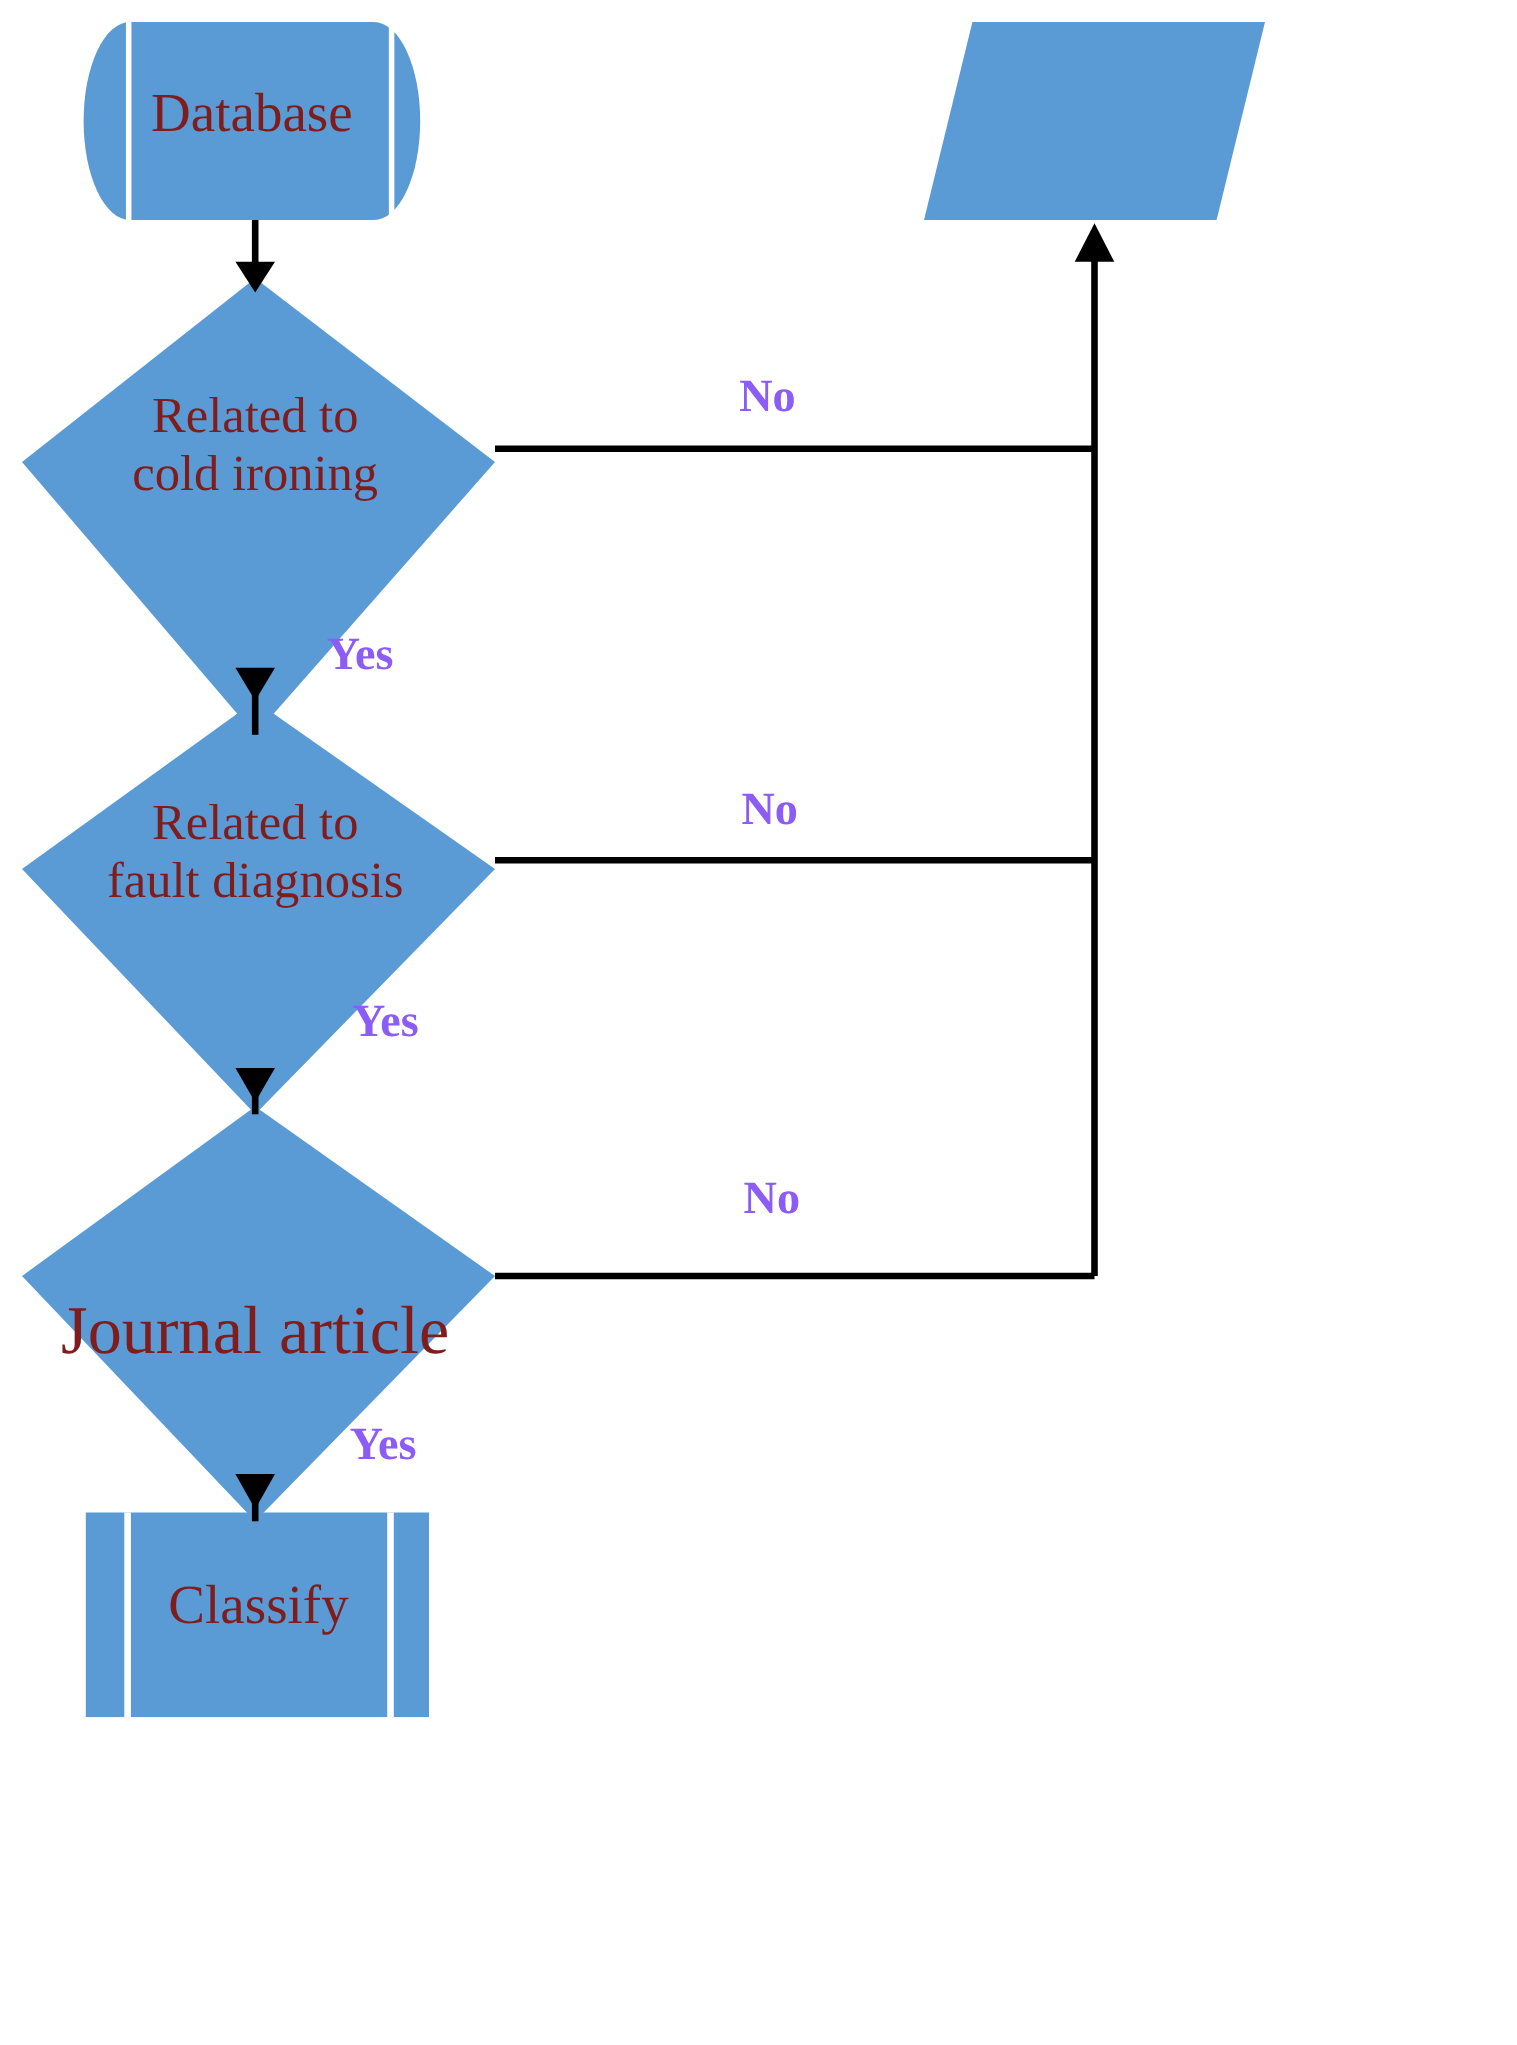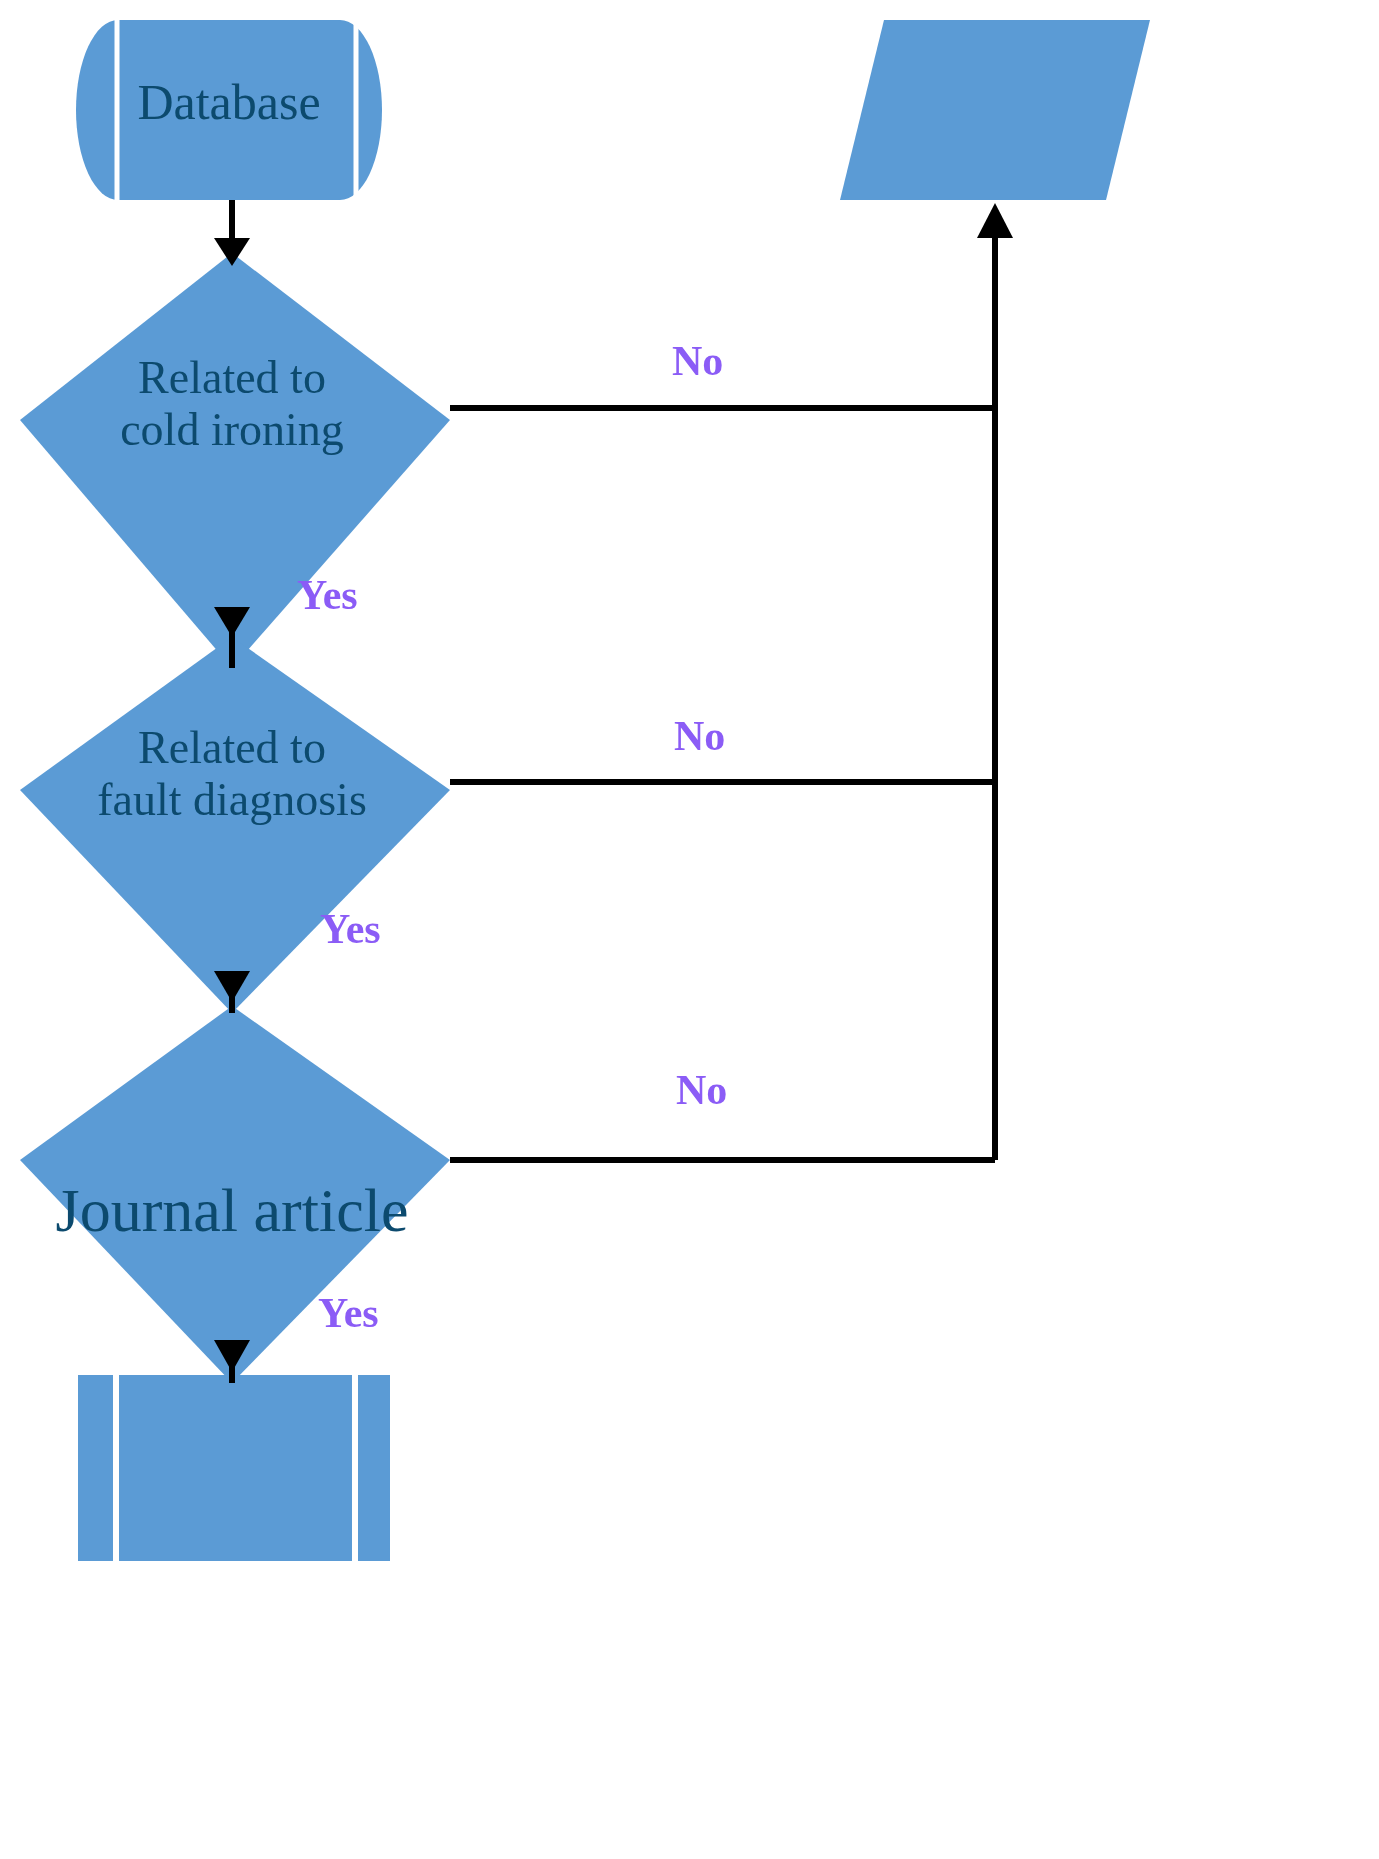--- a/index.html
+++ b/index.html
@@ -23,21 +23,21 @@
   #flow-svg {
     position: absolute;
     left: 0;
     top: 0;
     width: 1379px;
     height: 1859px;
   }
   .node-label {
     position: absolute;
     text-align: center;
-    color: #0c4a6e;
+    color: #7f1d1d;
     line-height: 1.12;
     white-space: pre;
     pointer-events: none;
     font-family: "Liberation Serif", "DejaVu Serif", serif;
   }
   .edge-label {
     position: absolute;
     color: #8b5cf6;
     font-family: "Liberation Serif", "DejaVu Serif", serif;
     white-space: pre;
@@ -137,20 +137,21 @@
 
 
   <div class="node-label lbl-d1">Related to
 cold ironing</div>
 
   <div class="node-label lbl-d2">Related to
 fault diagnosis</div>
 
   <div class="node-label lbl-d3">Journal article</div>
 
+  <div class="node-label lbl-classify">Classify</div>
 
   <div class="edge-label lbl-no-1">No</div>
 
   <div class="edge-label lbl-yes-1">Yes</div>
 
   <div class="edge-label lbl-no-2">No</div>
 
   <div class="edge-label lbl-yes-2">Yes</div>
 
   <div class="edge-label lbl-no-3">No</div>

